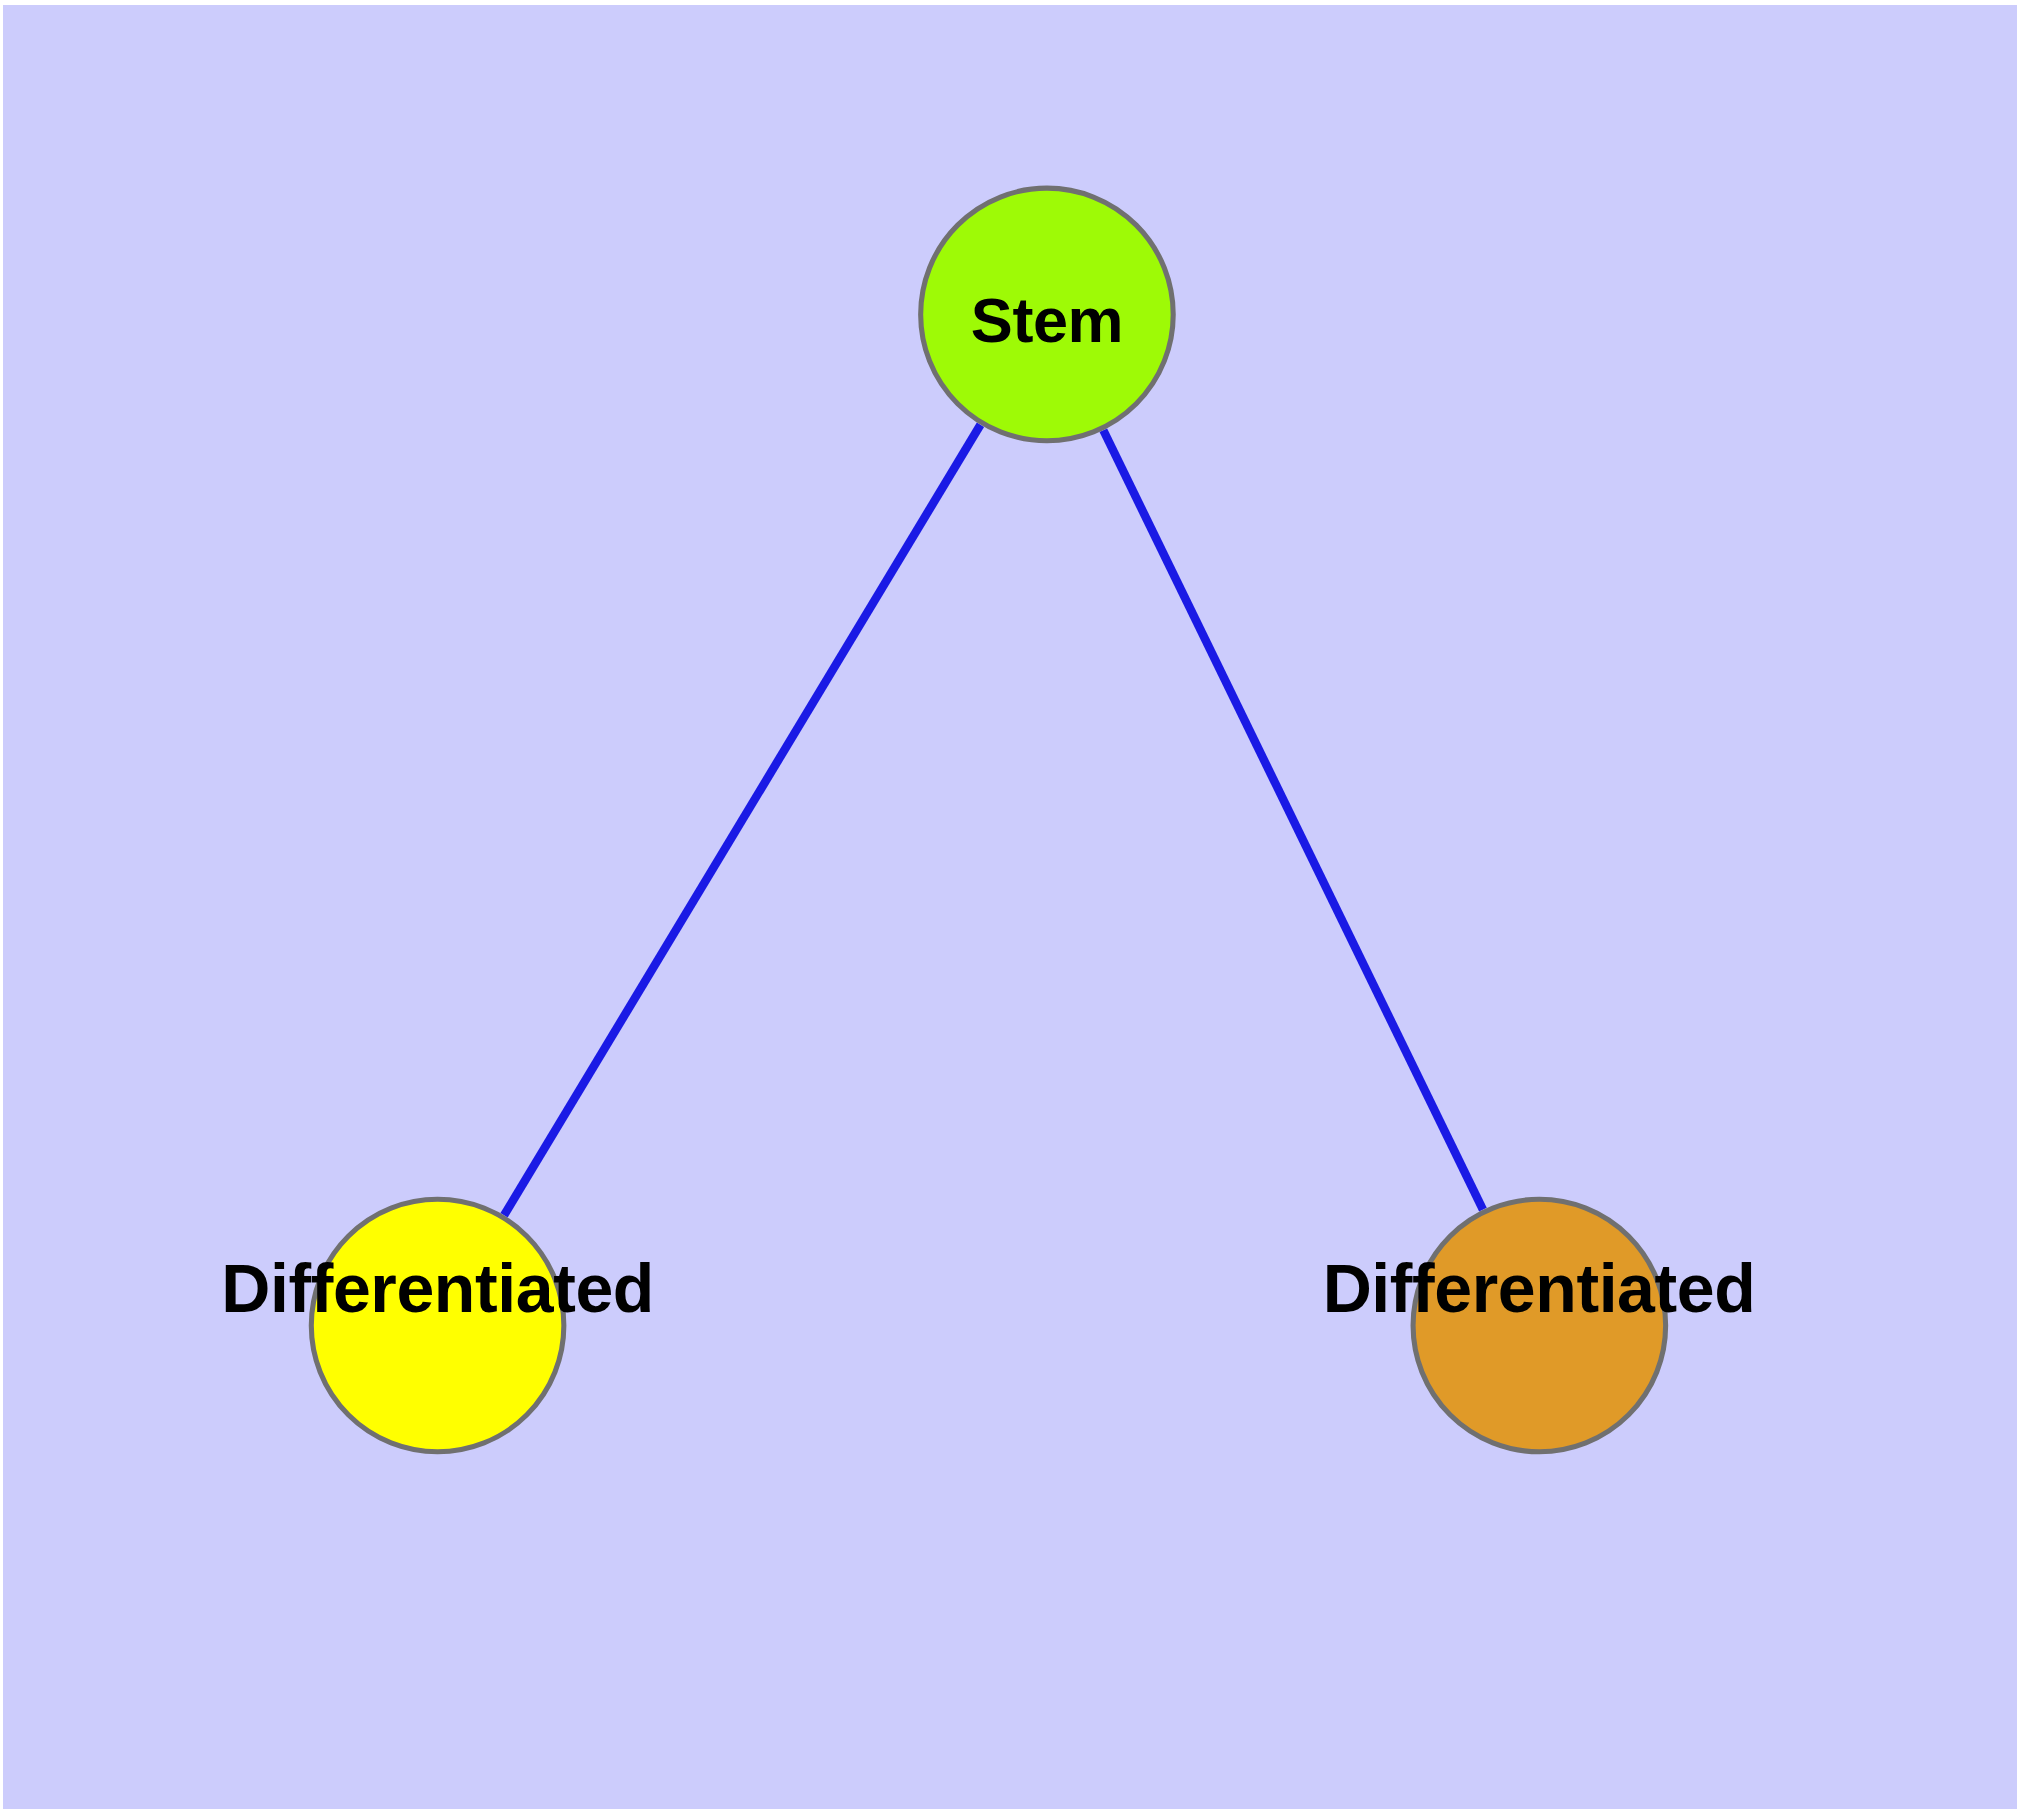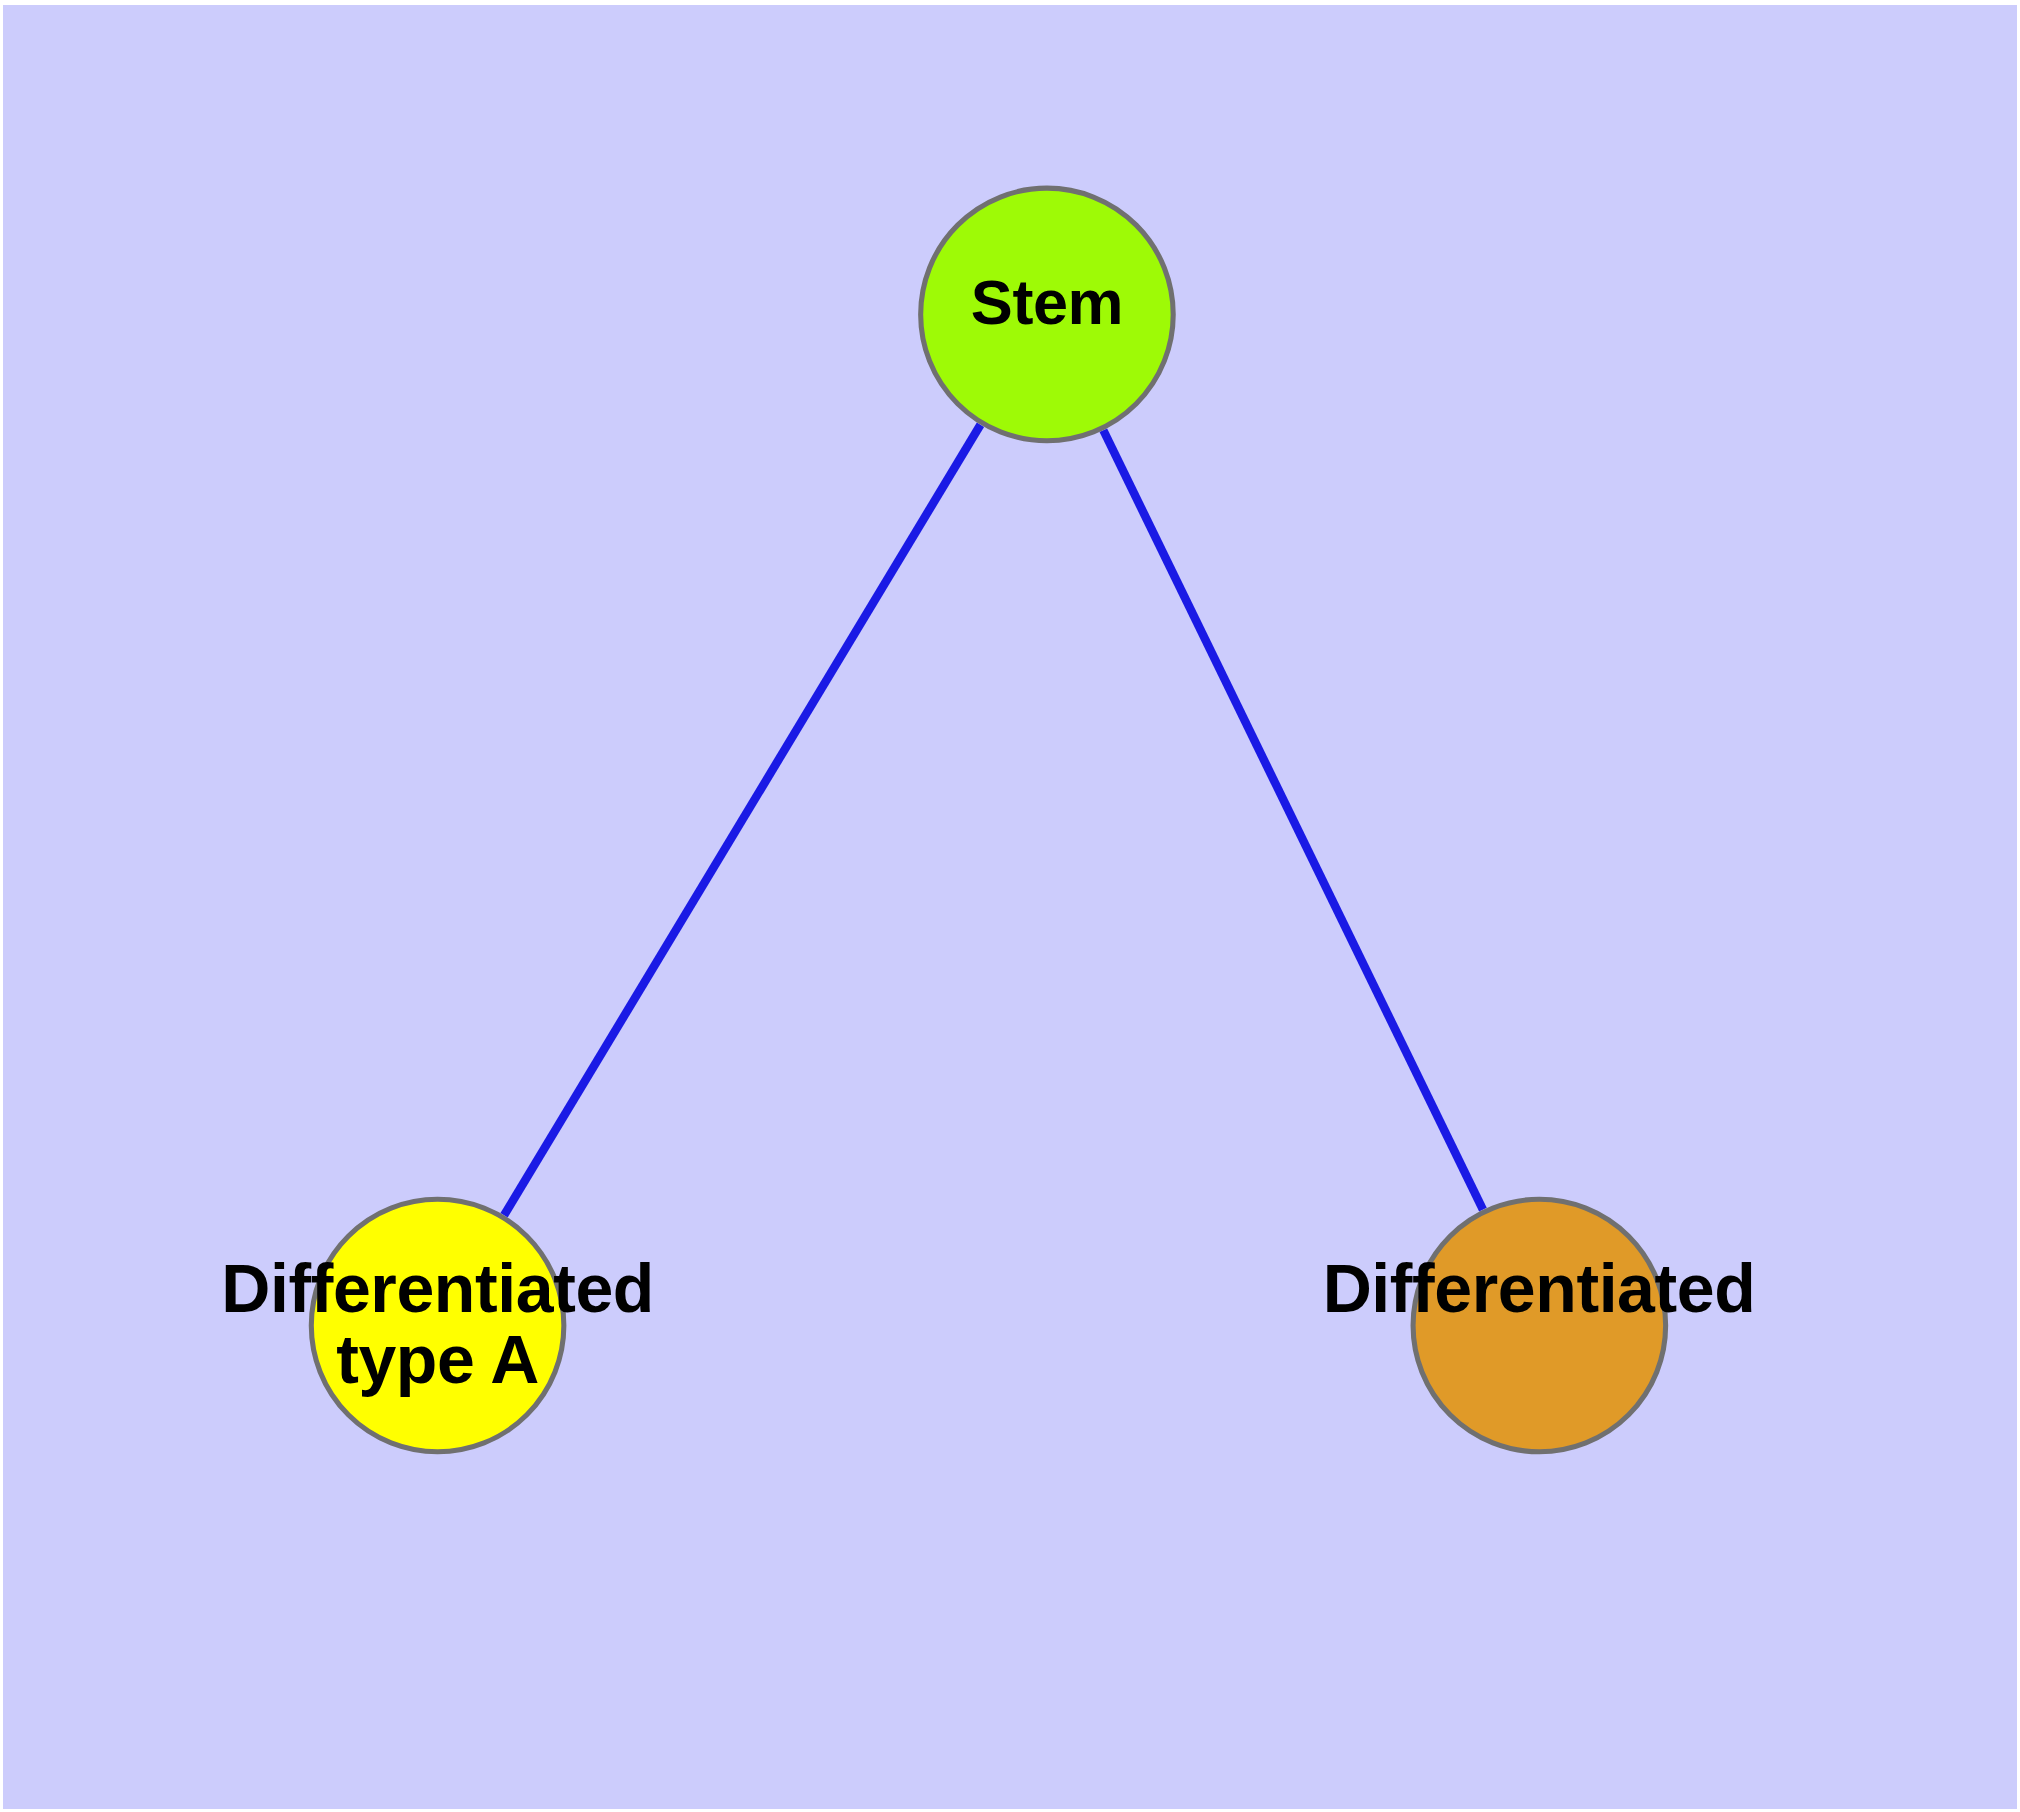--- a/index.html
+++ b/index.html
@@ -36,21 +36,21 @@
     color: #000000;
     font-weight: bold;
     line-height: 1.04;
     white-space: pre;
     pointer-events: none;
     letter-spacing: -0.4px;
   }
   #label-stem {
     font-size: 63px;
     left: 623px;
-    top: 270px;
+    top: 288px;
     width: 848px;
   }
   #label-type-a {
     font-size: 68px;
     left: 13.6px;
     top: 1253px;
     width: 848px;
   }
   #label-type-b {
     font-size: 68px;
@@ -75,18 +75,18 @@
 
     <g>
       <circle cx="1235" cy="371" r="149" fill="#9efa06" stroke="#707070" stroke-width="6"></circle>
       <circle cx="516" cy="1564" r="149" fill="#ffff00" stroke="#707070" stroke-width="6"></circle>
       <circle cx="1816" cy="1564" r="149" fill="#e09a28" stroke="#707070" stroke-width="6"></circle>
     </g>
   </svg>
 
   <div class="node-label" id="label-stem" style="color: rgb(0, 0, 0);"><span>Stem</span></div>
 
-  <div class="node-label" id="label-type-a" style="color: rgb(0, 0, 0);"><span>Differentiated</span><br><span>type A</span></div>
+  <div class="node-label" id="label-type-a" style="color: rgb(0, 0, 0);"><span>Differentiated</span><br></div>
 
   <div class="node-label" id="label-type-b" style="color: rgb(0, 0, 0);"><span>Differentiated</span><br></div>
 
 </div>
 
 
 </body></html>

